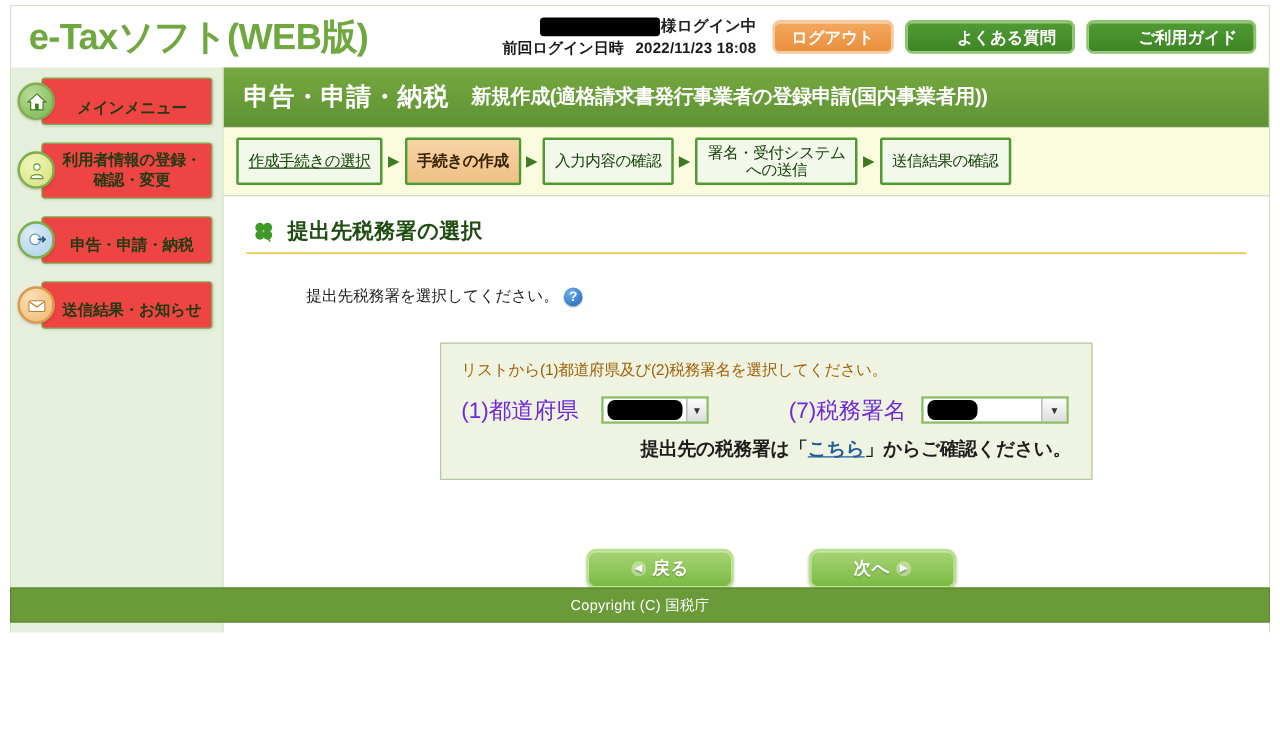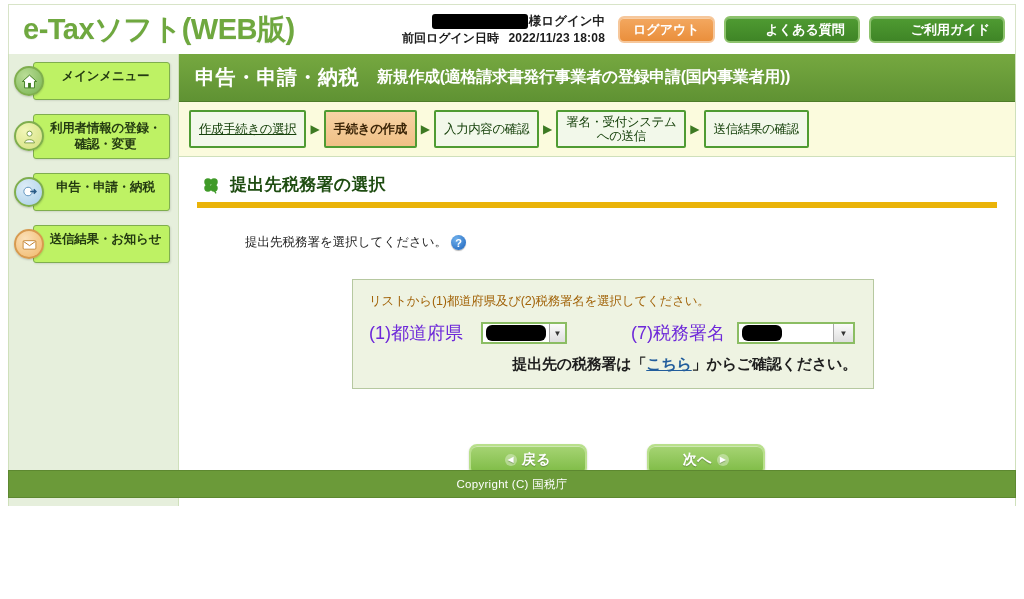--- a/index.html
+++ b/index.html
@@ -118,25 +118,25 @@
     background: #e6efdc;
     border-right: 1px solid #cfe0bb;
     padding: 8px 0 0 0;
     position: relative;
     flex: none;
   }
   .side-item {
     position: relative;
     margin: 0 8px 14px 24px;
     min-height: 38px;
-    background: #bef264;
+    background: #ef4444;
     border: 1px solid #7fae4e;
     border-radius: 3px;
     display: flex;
-    align-items: flex-start;
+    align-items: flex-end;
     justify-content: center;
     text-align: center;
     padding: 5px 6px 5px 14px;
     cursor: pointer;
     box-shadow: 1px 1px 2px rgba(0,0,0,0.10);
   }
   .side-label {
     font-size: 12.5px;
     font-weight: bold;
     color: #243b12;
@@ -239,21 +239,21 @@
     flex: 1;
     position: relative;
     padding: 16px 18px 0 18px;
     overflow: hidden;
   }
   .sect-head {
     display: flex;
     align-items: center;
     gap: 9px;
     padding: 0 4px 6px 4px;
-    border-bottom: 6px solid #eab308;
+    border-bottom: 1px solid #eab308;
   }
   .clover { width: 20px; height: 20px; flex: none; }
   .sect-title {
     font-size: 17px;
     font-weight: bold;
     color: #1f4d12;
     letter-spacing: 0.3px;
   }
   .instr {
     margin: 26px 0 0 48px;

